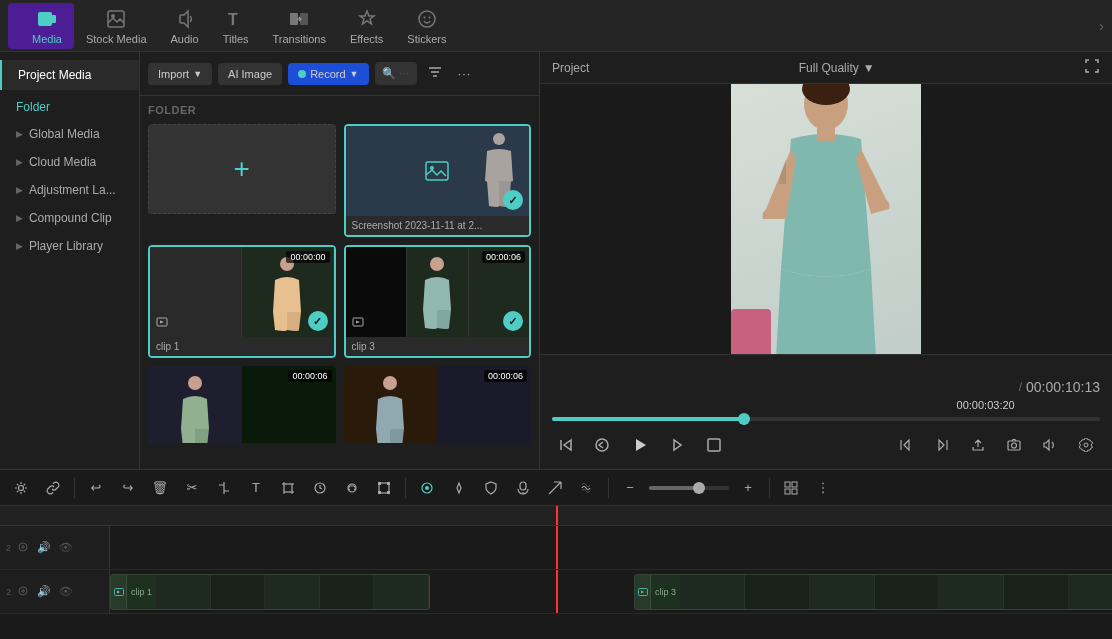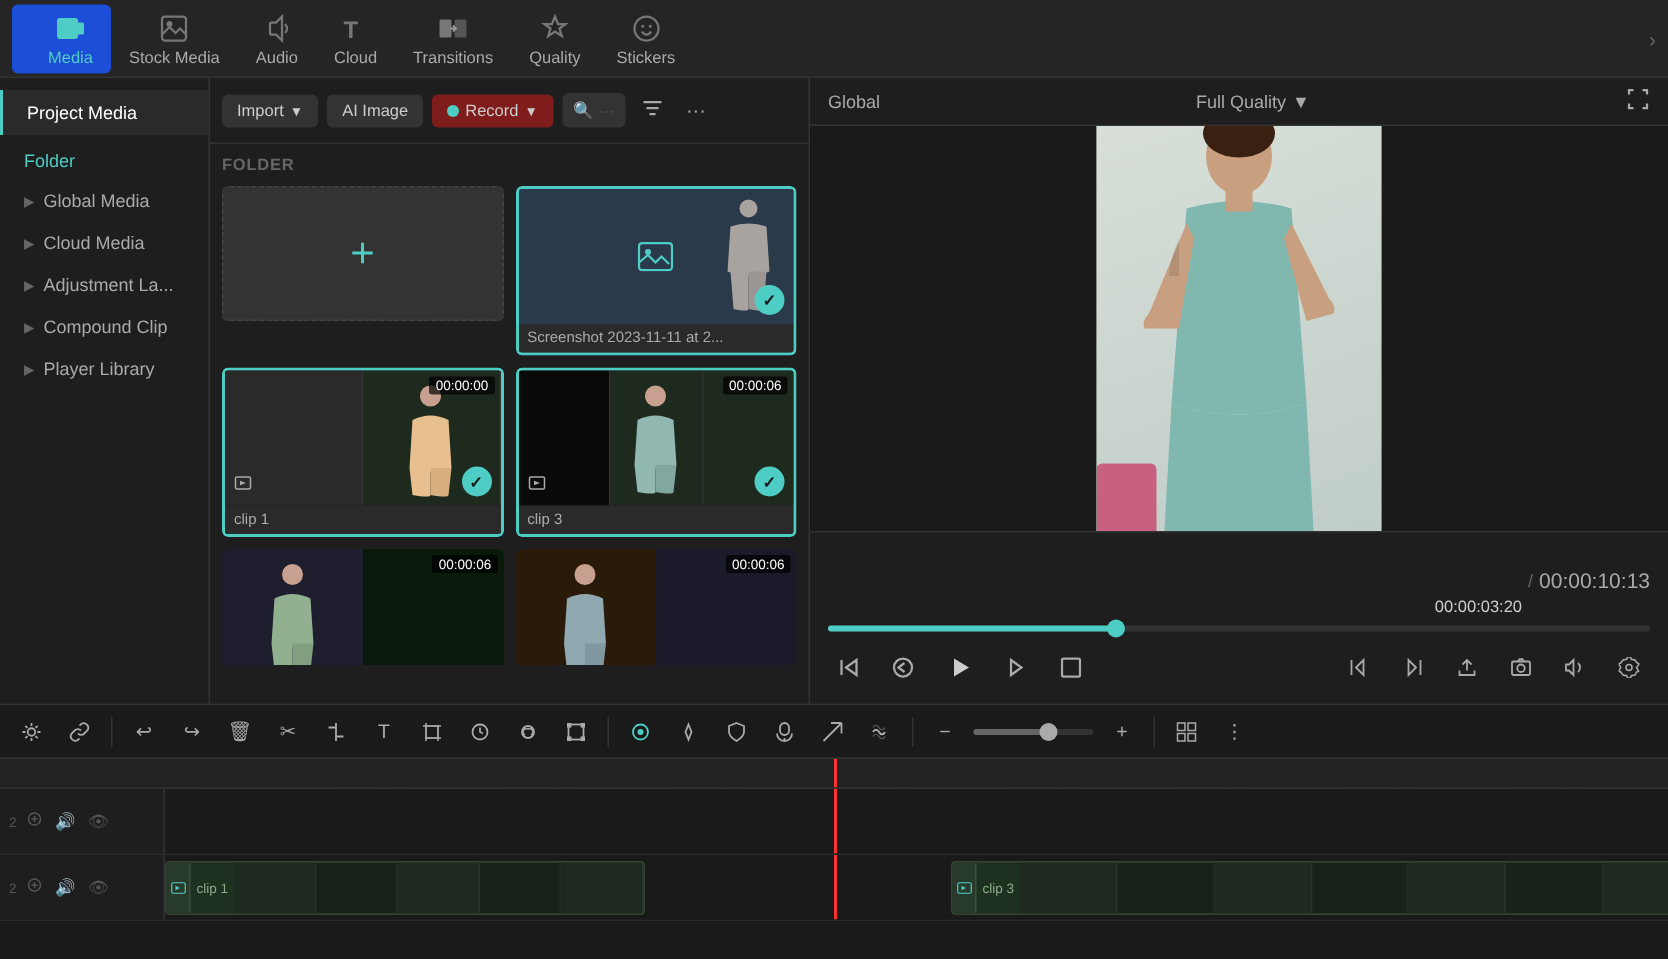--- a/index.html
+++ b/index.html
@@ -1,39 +1,39 @@
 <!DOCTYPE html>
 <html><head>
   <meta charset="utf-8">
   <style>
     * { box-sizing: border-box; margin: 0; padding: 0; }
     body { background: #1a1a1a; color: #ccc; font-family: -apple-system, BlinkMacSystemFont, 'Segoe UI', sans-serif; font-size: 12px; width: 1112px; height: 639px; overflow: hidden; }
 
     
     .top-nav { display: flex; align-items: center; background: #252525; height: 52px; padding: 0 8px; border-bottom: 1px solid #333; }
     .nav-item { display: flex; flex-direction: column; align-items: center; padding: 4px 12px; cursor: pointer; gap: 2px; border-radius: 4px; }
-    .nav-item.active { background: #1d4ed8; padding-left: 24px; }
+    .nav-item.active { background: #4c1d95; padding-left: 24px; }
     .nav-icon { width: 24px; height: 24px; display: flex; align-items: center; justify-content: center; }
     .nav-label { font-size: 11px; color: #aaa; }
     .nav-item.active .nav-label { color: #4ecdc4; }
     .nav-chevron { margin-left: auto; cursor: pointer; color: #666; font-size: 14px; }
 
     
     .left-sidebar { width: 140px; background: #1e1e1e; border-right: 1px solid #333; padding: 8px 0; flex-shrink: 0; }
     .sidebar-project { padding: 8px 16px; color: #fff; font-size: 12px; font-weight: 500; background: #2a2a2a; border-left: 2px solid #4ecdc4; margin-bottom: 4px; }
     .sidebar-folder { padding: 6px 16px; color: #4ecdc4; font-size: 12px; font-weight: 500; }
     .sidebar-item { display: flex; align-items: center; padding: 7px 16px; cursor: pointer; color: #aaa; font-size: 12px; gap: 6px; }
     .sidebar-item .arrow { font-size: 9px; color: #666; }
 
     
     .media-panel { width: 400px; background: #1e1e1e; border-right: 1px solid #333; display: flex; flex-direction: column; flex-shrink: 0; }
     .media-toolbar { display: flex; align-items: center; padding: 8px; gap: 6px; border-bottom: 1px solid #333; flex-shrink: 0; }
     .btn-import { background: #333; border: none; color: #ccc; padding: 5px 10px; border-radius: 4px; cursor: pointer; font-size: 11px; display: flex; align-items: center; gap: 4px; }
     .btn-aiimage { background: #333; border: none; color: #ccc; padding: 5px 10px; border-radius: 4px; cursor: pointer; font-size: 11px; }
-    .btn-record { background: #7f1d1d; border: none; color: #ccc; padding: 5px 10px; border-radius: 4px; cursor: pointer; font-size: 11px; display: flex; align-items: center; gap: 4px; justify-content: space-between; }
+    .btn-record { background: #1d4ed8; border: none; color: #ccc; padding: 5px 10px; border-radius: 4px; cursor: pointer; font-size: 11px; display: flex; align-items: center; gap: 4px; justify-content: space-between; }
     .record-dot { width: 8px; height: 8px; border-radius: 50%; background: #4ecdc4; display: inline-block; }
     .btn-search { background: #333; border: none; color: #ccc; padding: 5px 8px; border-radius: 4px; cursor: pointer; font-size: 11px; }
     .btn-filter { background: none; border: none; color: #aaa; padding: 4px; cursor: pointer; }
     .btn-more { background: none; border: none; color: #aaa; padding: 4px; cursor: pointer; }
 
     .media-content { flex: 1; overflow-y: auto; padding: 8px; }
     .folder-header { font-size: 11px; color: #666; font-weight: 600; margin-bottom: 8px; letter-spacing: 0.5px; }
     .media-grid { display: grid; grid-template-columns: 1fr 1fr; gap: 8px; }
     .media-item { cursor: pointer; border-radius: 4px; overflow: hidden; position: relative; }
     .media-item-inner { background: #2a2a2a; border-radius: 4px; overflow: hidden; position: relative; }
@@ -137,39 +137,39 @@
         </svg>
       </div>
       <span class="nav-label">Audio</span>
     </div>
     <div class="nav-item">
       <div class="nav-icon">
         <svg width="22" height="22" viewBox="0 0 22 22" fill="none">
           <text x="3" y="17" font-size="16" font-weight="bold" fill="#777">T</text>
         </svg>
       </div>
-      <span class="nav-label">Cloud</span>
+      <span class="nav-label">Titles</span>
     </div>
     <div class="nav-item">
       <div class="nav-icon">
         <svg width="22" height="22" viewBox="0 0 22 22" fill="none">
           <rect x="2" y="5" width="8" height="12" rx="1" fill="#777"></rect>
           <rect x="12" y="5" width="8" height="12" rx="1" fill="#555"></rect>
           <path d="M9 11h4M11 9l2 2-2 2" stroke="#999" stroke-width="1.2"></path>
         </svg>
       </div>
       <span class="nav-label">Transitions</span>
     </div>
     <div class="nav-item">
       <div class="nav-icon">
         <svg width="22" height="22" viewBox="0 0 22 22" fill="none">
           <path d="M11 3l2 5h5l-4 3 1.5 5L11 13l-4.5 3L8 11 4 8h5z" stroke="#777" stroke-width="1.5"></path>
         </svg>
       </div>
-      <span class="nav-label">Quality</span>
+      <span class="nav-label">Effects</span>
     </div>
     <div class="nav-item">
       <div class="nav-icon">
         <svg width="22" height="22" viewBox="0 0 22 22" fill="none">
           <circle cx="11" cy="11" r="8" stroke="#777" stroke-width="1.5"></circle>
           <path d="M8 13s1 2 3 2 3-2 3-2" stroke="#777" stroke-width="1.5"></path>
           <circle cx="8.5" cy="9.5" r="1" fill="#777"></circle>
           <circle cx="13.5" cy="9.5" r="1" fill="#777"></circle>
         </svg>
       </div>
@@ -364,21 +364,21 @@
             </div>
           </div>
         </div>
       </div>
 
       <button class="media-scroll-arrow" style="position:relative;background:#2a2a2a;border:none;color:#aaa;padding:6px 4px;border-radius:0;cursor:pointer;font-size:12px;">‹</button>
     </div>
 
     <div class="player-panel">
       <div class="player-header">
-        <span class="player-tab">Global</span>
+        <span class="player-tab">Project</span>
         <div class="player-quality">
           <span>Full Quality</span>
           <span>▼</span>
         </div>
         <div class="player-fullscreen">
           <svg width="16" height="16" viewBox="0 0 16 16" fill="none">
             <path d="M2 5V2h3M11 2h3v3M2 11v3h3M11 14h3v-3" stroke="#aaa" stroke-width="1.5"></path>
           </svg>
         </div>
       </div>

